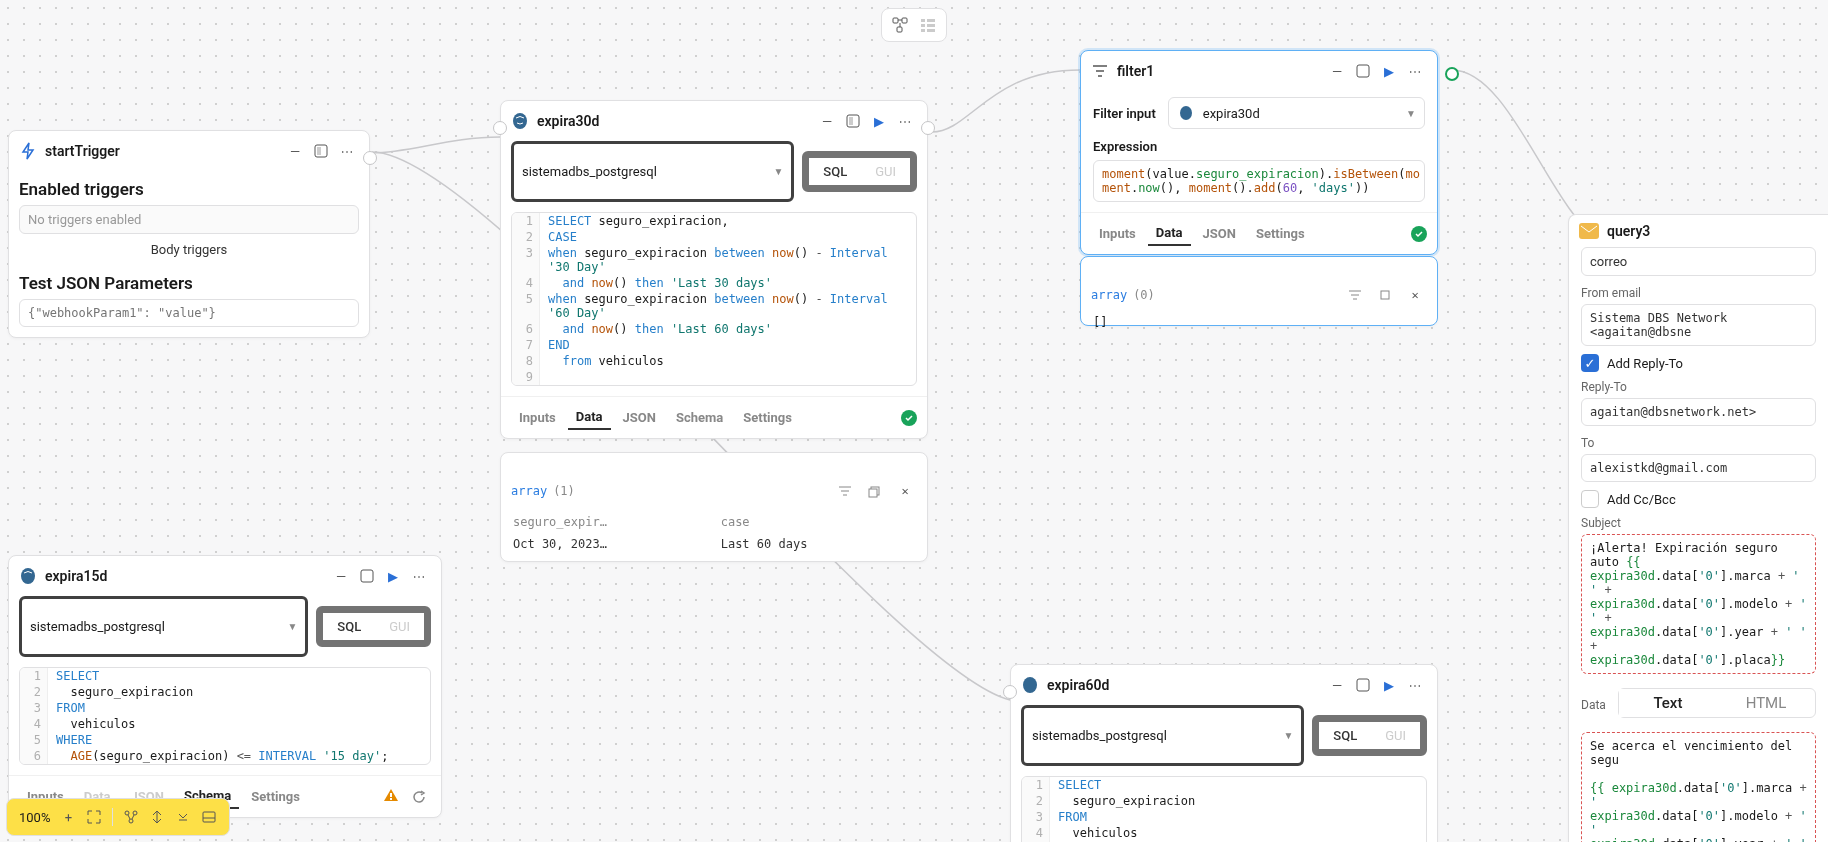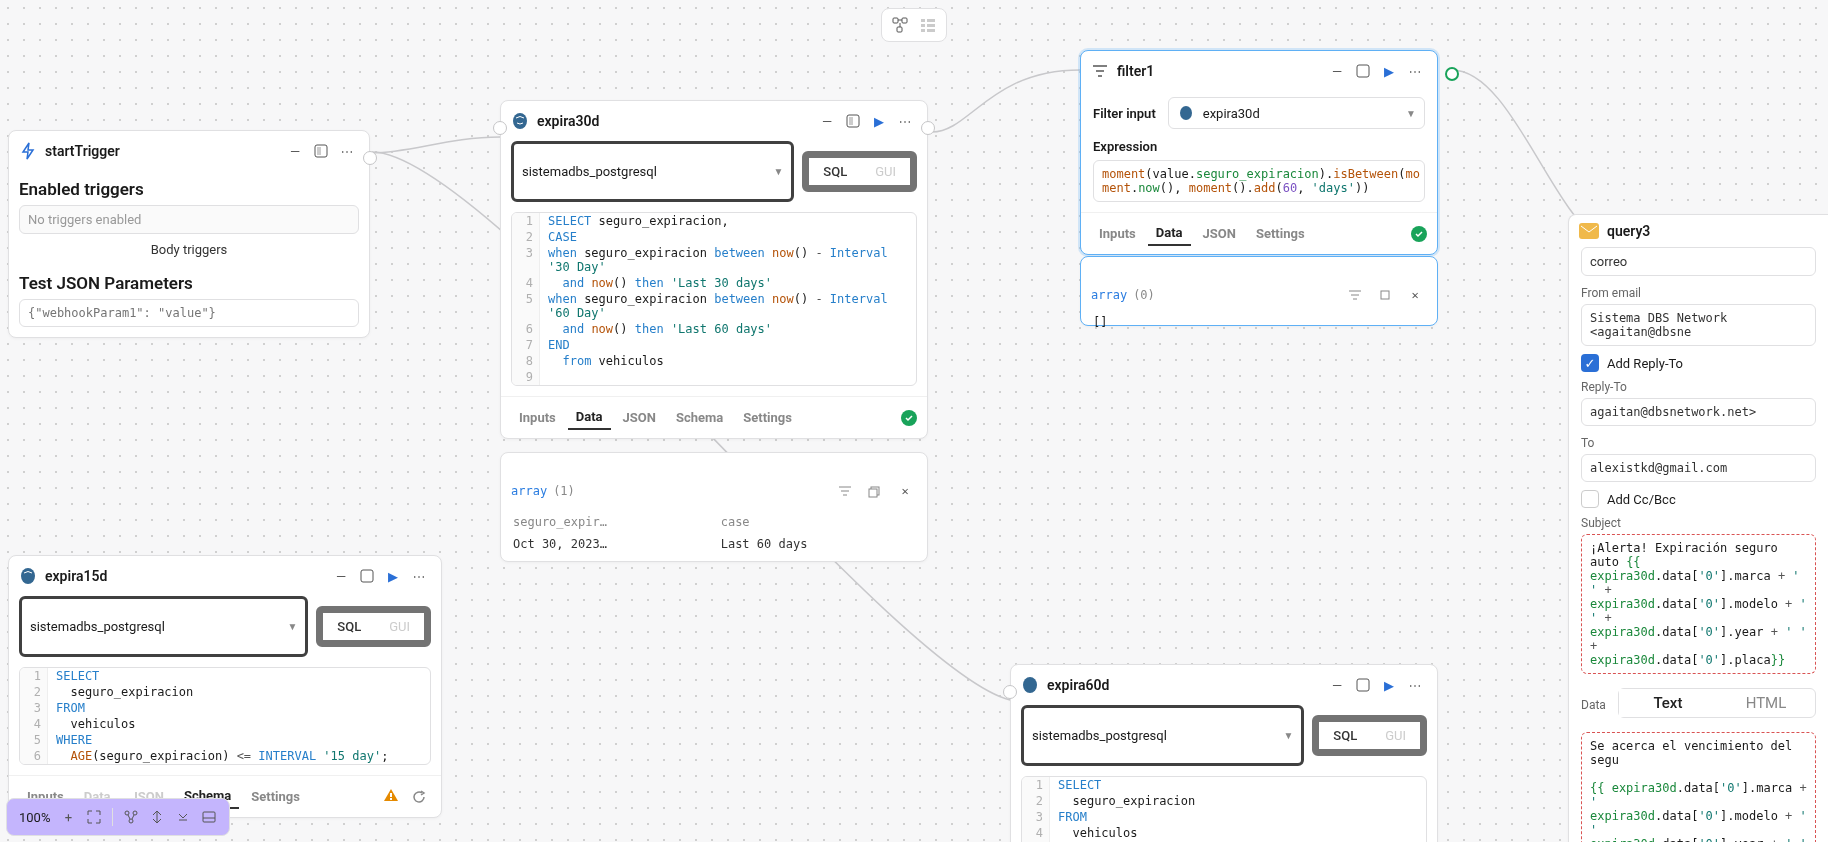--- a/index.html
+++ b/index.html
@@ -129,21 +129,21 @@
 .tpl-box {
   border:1px dashed #d95353; border-radius:6px; padding:6px 8px;
   background:#fff;
 }
 .body-toggle { display:flex; border:1px solid #e0e0e2; border-radius:6px; margin:4px 0 8px; }
 .body-toggle div { flex:1; text-align:center; padding:5px 0; font-size:15px; cursor:pointer; color:#888; }
 .body-toggle div.active { background:#fff; color:#222; font-weight:500; }
 
 .bottom-bar {
   position:absolute; left:0; bottom:0; display:flex; align-items:center;
-  gap:2px; padding:6px 8px; background:#c4b5fd; border:1px solid #e0e0e2;
+  gap:2px; padding:6px 8px; background:#fde047; border:1px solid #e0e0e2;
   border-radius:8px; margin:6px;
 }
 .zoomtxt { padding:0 4px; font-size:13px; }
 
 .topctrl {
   position:absolute; top:8px; left:50%; transform:translateX(-50%);
   display:flex; gap:4px; background:#fff; border:1px solid #e0e0e2;
   border-radius:8px; padding:4px 6px;
 }
 

